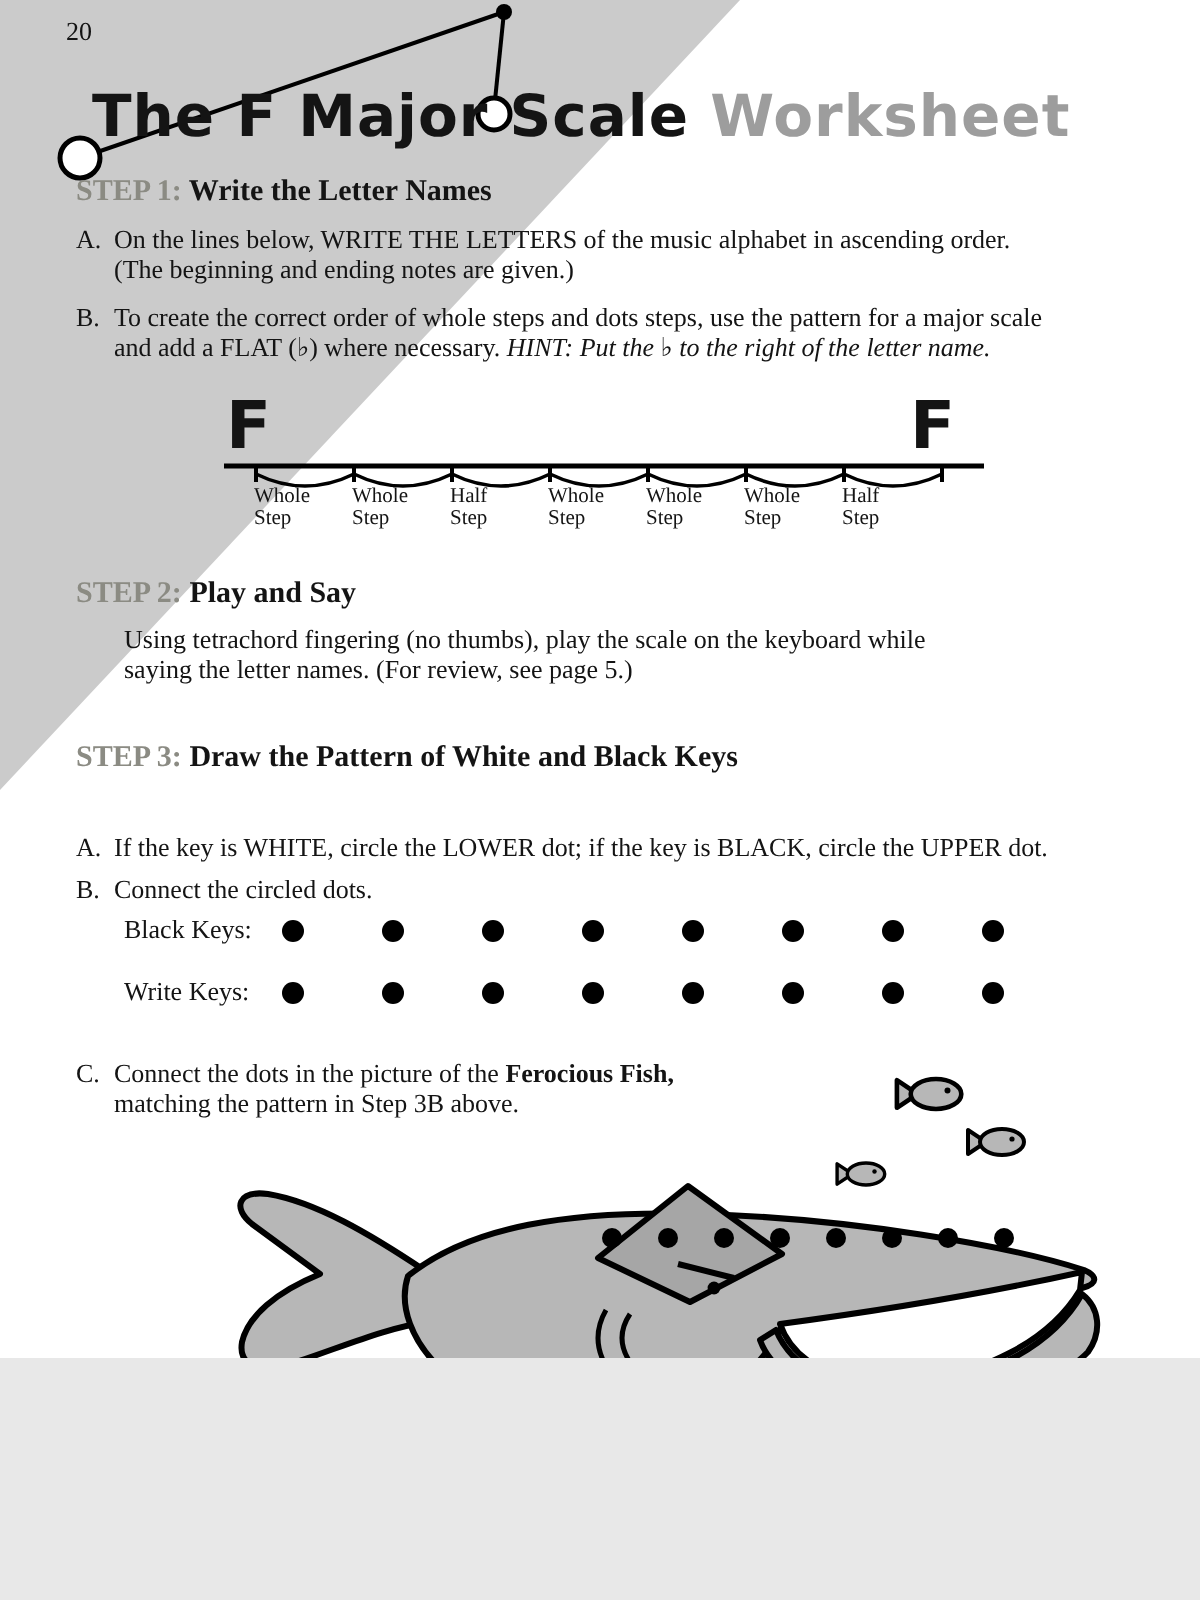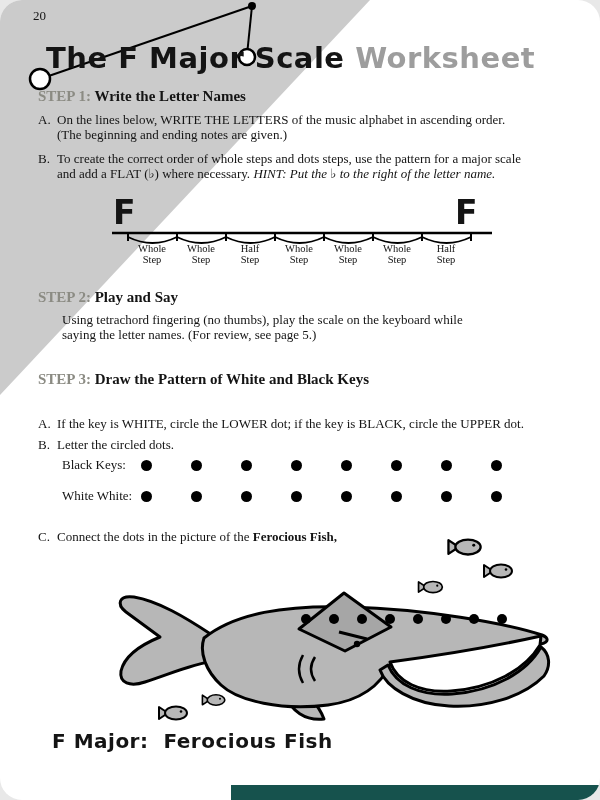--- a/index.html
+++ b/index.html
@@ -1,29 +1,29 @@
 <!DOCTYPE html>
 <html style="--accent-bar: #16524d; --step-label: #8b8b83; --title-accent: #9d9d9d; --corner-wedge: #cbcbcb; --fish-gray: #b7b7b7; --fish-dark: #a6a6a6;"><head>
 <meta charset="utf-8">
 <style>
   html,body{margin:0;padding:0;background:#e8e8e8;}
-  .page{position:relative;width:600px;height:800px;background:#ffffff;overflow:hidden;
-        font-family:"Liberation Serif","DejaVu Serif",serif;color:#141414;border-radius:22px;}
+  .page{position:relative;width:600px;height:679px;background:#ffffff;overflow:hidden;
+        font-family:"Liberation Serif","DejaVu Serif",serif;color:#141414;}
   .abs{position:absolute;}
   .txt{font-size:13px;line-height:15px;white-space:nowrap;}
   .flatline{font-family:"Liberation Serif","DejaVu Sans",serif;}
   .mk{display:inline-block;width:19px;}
   .step-head{font-size:15px;font-weight:700;white-space:nowrap;}
   .step-label{color:var(--step-label);}
   .hand{font-family:"DejaVu Sans",sans-serif;font-weight:700;}
   .title{font-size:29px;letter-spacing:.5px;white-space:nowrap;}
   .title .accent{color:var(--title-accent);}
   .pagenum{font-size:13px;}
   .bigF{font-size:33px;line-height:33px;}
-  .steplab{width:50px;text-align:center;font-size:10.5px;line-height:11px;white-space:pre-line;}
+  .steplab{width:50px;text-align:left;font-size:10.5px;line-height:11px;white-space:pre-line;}
   .rowlab{font-size:13px;white-space:nowrap;}
   .dotsrow{display:flex;gap:39px;}
   .dot{width:11px;height:11px;border-radius:50%;background:#000;}
   .caption{font-size:20px;white-space:pre;letter-spacing:.5px;}
   .bar{background:var(--accent-bar);}
   .hint{font-style:italic;}
   .wedgefill{fill:var(--corner-wedge);}
   .gray{fill:var(--fish-gray);stroke:#000;stroke-width:3;stroke-linejoin:round;}
   .graydark{fill:var(--fish-dark);stroke:#000;stroke-width:3;stroke-linejoin:round;}
   .whiteshape{fill:#fff;stroke:#000;stroke-width:3;stroke-linejoin:round;}
@@ -116,50 +116,51 @@
   <div class="abs txt" style="left:62px;top:327px">saying the letter names.  (For review, see page 5.)</div>
 
   <div class="abs step-head" style="left:38px;top:371px">
     <span class="step-label">STEP 3:</span>
     <span>Draw the Pattern of White and Black Keys</span>
   </div>
   <div class="abs txt" style="left:38px;top:416px">
     <span class="mk">A.</span><span>If the key is WHITE, circle the LOWER dot; if the key is BLACK, circle the UPPER dot.</span>
   </div>
   <div class="abs txt" style="left:38px;top:437px">
-    <span class="mk">B.</span><span>Letter the circled dots.</span>
+    <span class="mk">B.</span><span>Connect the circled dots.</span>
   </div>
 
   <div class="abs rowlab" style="left:62px;top:457px">Black Keys:</div>
   <div class="abs dotsrow" style="left:141px;top:460px">
       <span class="dot"></span>
       <span class="dot"></span>
       <span class="dot"></span>
       <span class="dot"></span>
       <span class="dot"></span>
       <span class="dot"></span>
       <span class="dot"></span>
       <span class="dot"></span>
     </div>
 
-  <div class="abs rowlab" style="left:62px;top:488px">White White:</div>
+  <div class="abs rowlab" style="left:62px;top:488px">Write Keys:</div>
   <div class="abs dotsrow" style="left:141px;top:491px">
       <span class="dot"></span>
       <span class="dot"></span>
       <span class="dot"></span>
       <span class="dot"></span>
       <span class="dot"></span>
       <span class="dot"></span>
       <span class="dot"></span>
       <span class="dot"></span>
     </div>
 
   <div class="abs txt" style="left:38px;top:529px">
     <span class="mk">C.</span><span>Connect the dots in the picture of the </span><b>Ferocious Fish,</b>
   </div>
+  <div class="abs txt" style="left:57px;top:544px">matching the pattern in Step 3B above.</div>
 
   <svg class="abs" style="left:0;top:535px" width="600" height="215" viewBox="0 0 600 215">
 
     <path class="gray" d="M212,100 C185,82 158,66 134,62 C119,60 116,69 126,77 L160,102 C138,111 124,123 121,136 C119,148 130,152 145,147 C170,139 192,129 214,126 Z"></path>
 
     <path class="gray" d="M286,160 C291,176 305,186 324,184 C318,168 306,158 294,155 Z"></path>
 
     <path class="gray" d="M204,103 C235,78 285,70 350,72 C425,74 505,88 542,100 C549,103 549,107 541,109 C495,116 440,122 391,128 C380,152 358,166 328,170 C282,176 238,166 221,150 C206,136 199,118 204,103 Z"></path>
 
     <polygon class="graydark" points="299,94 344,58 391,92 345,116"></polygon>

